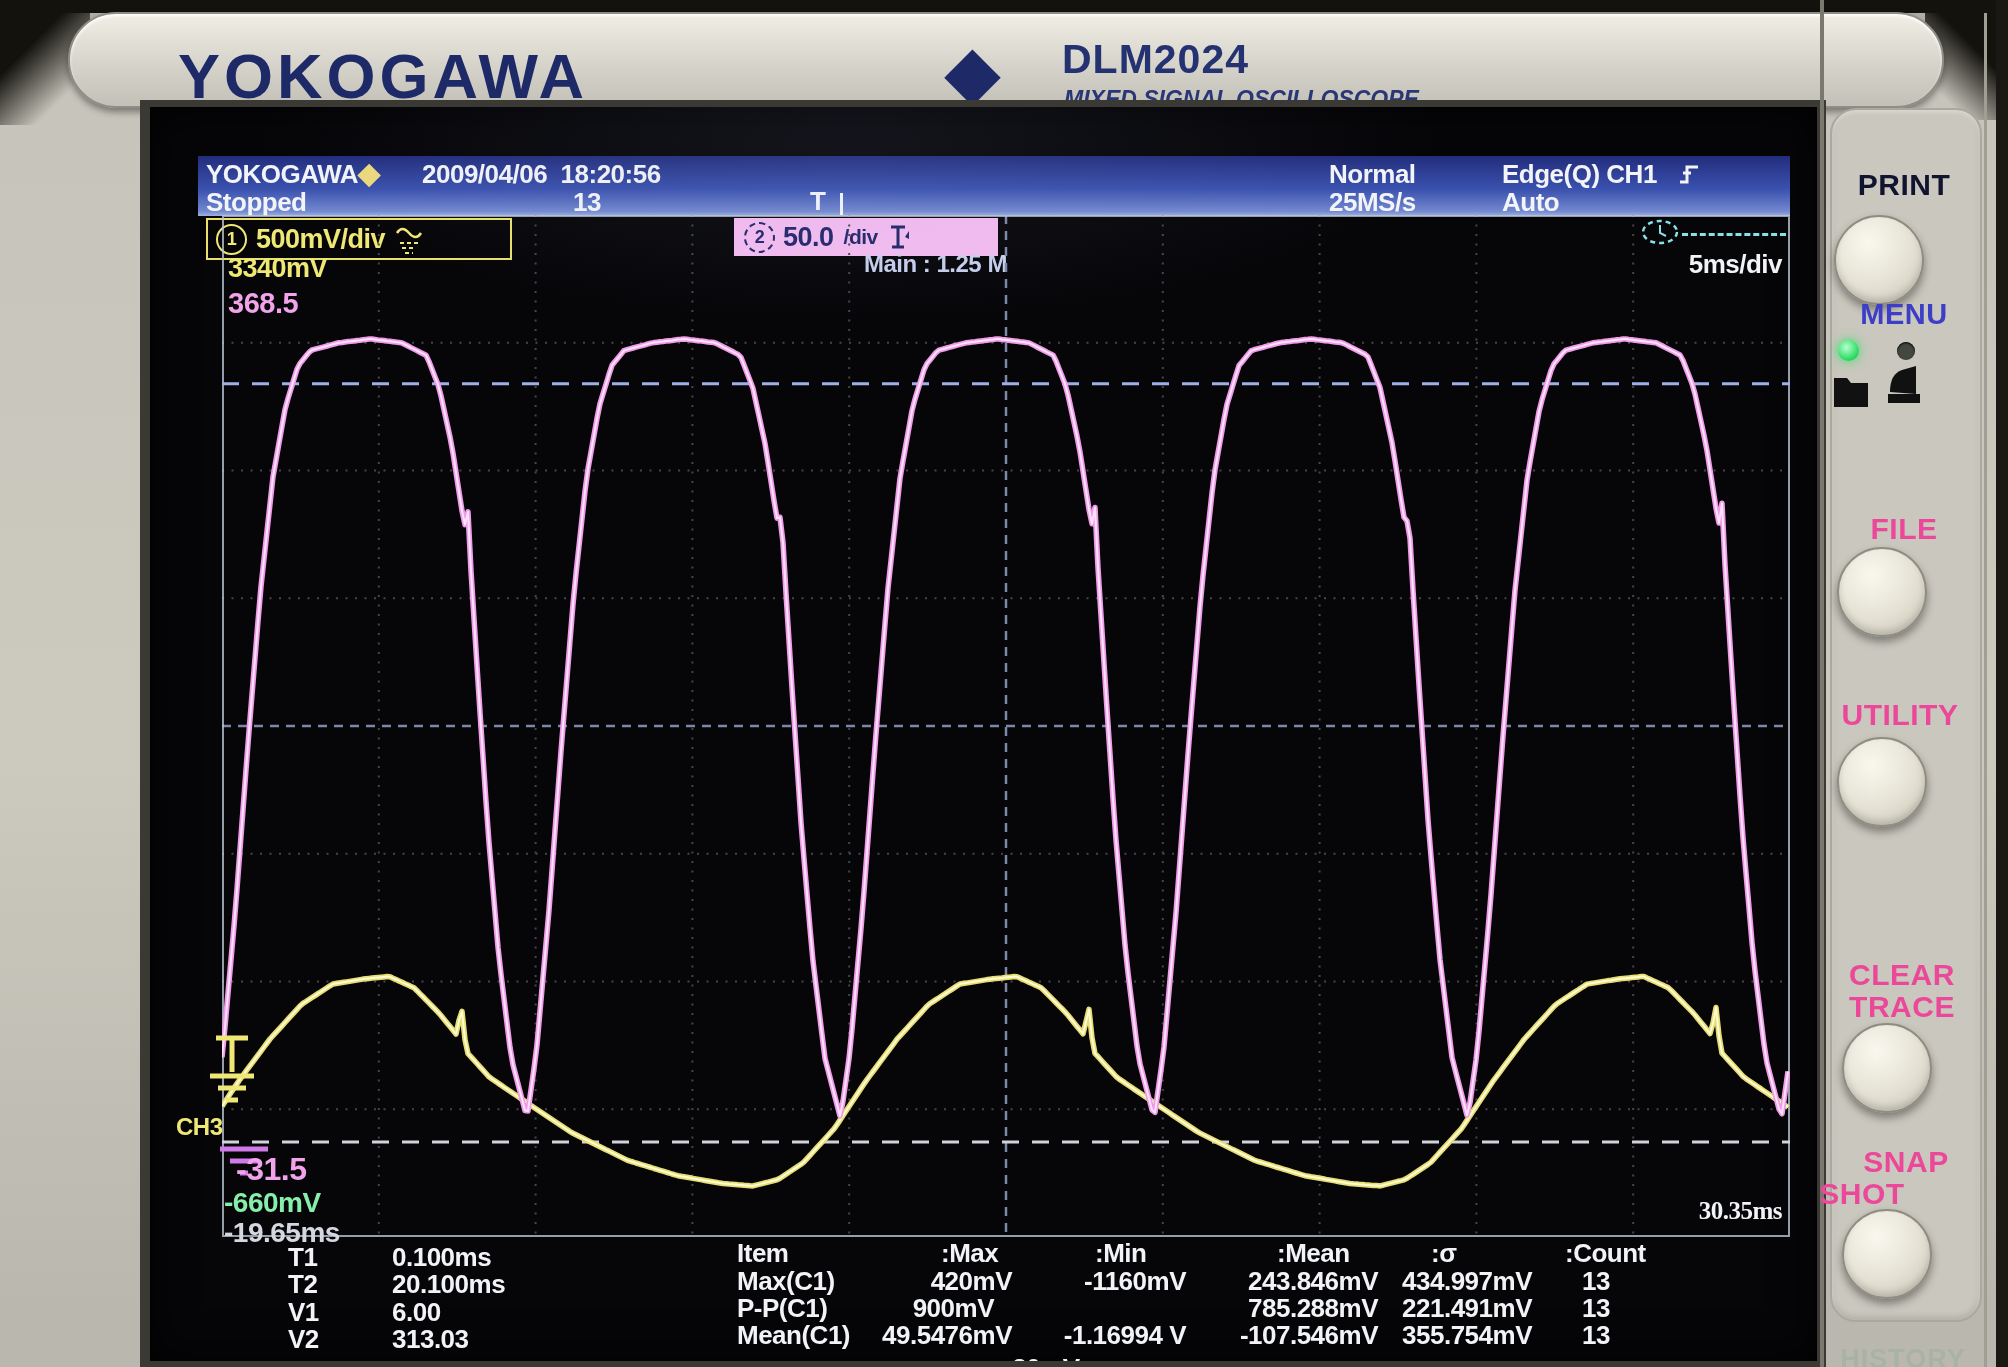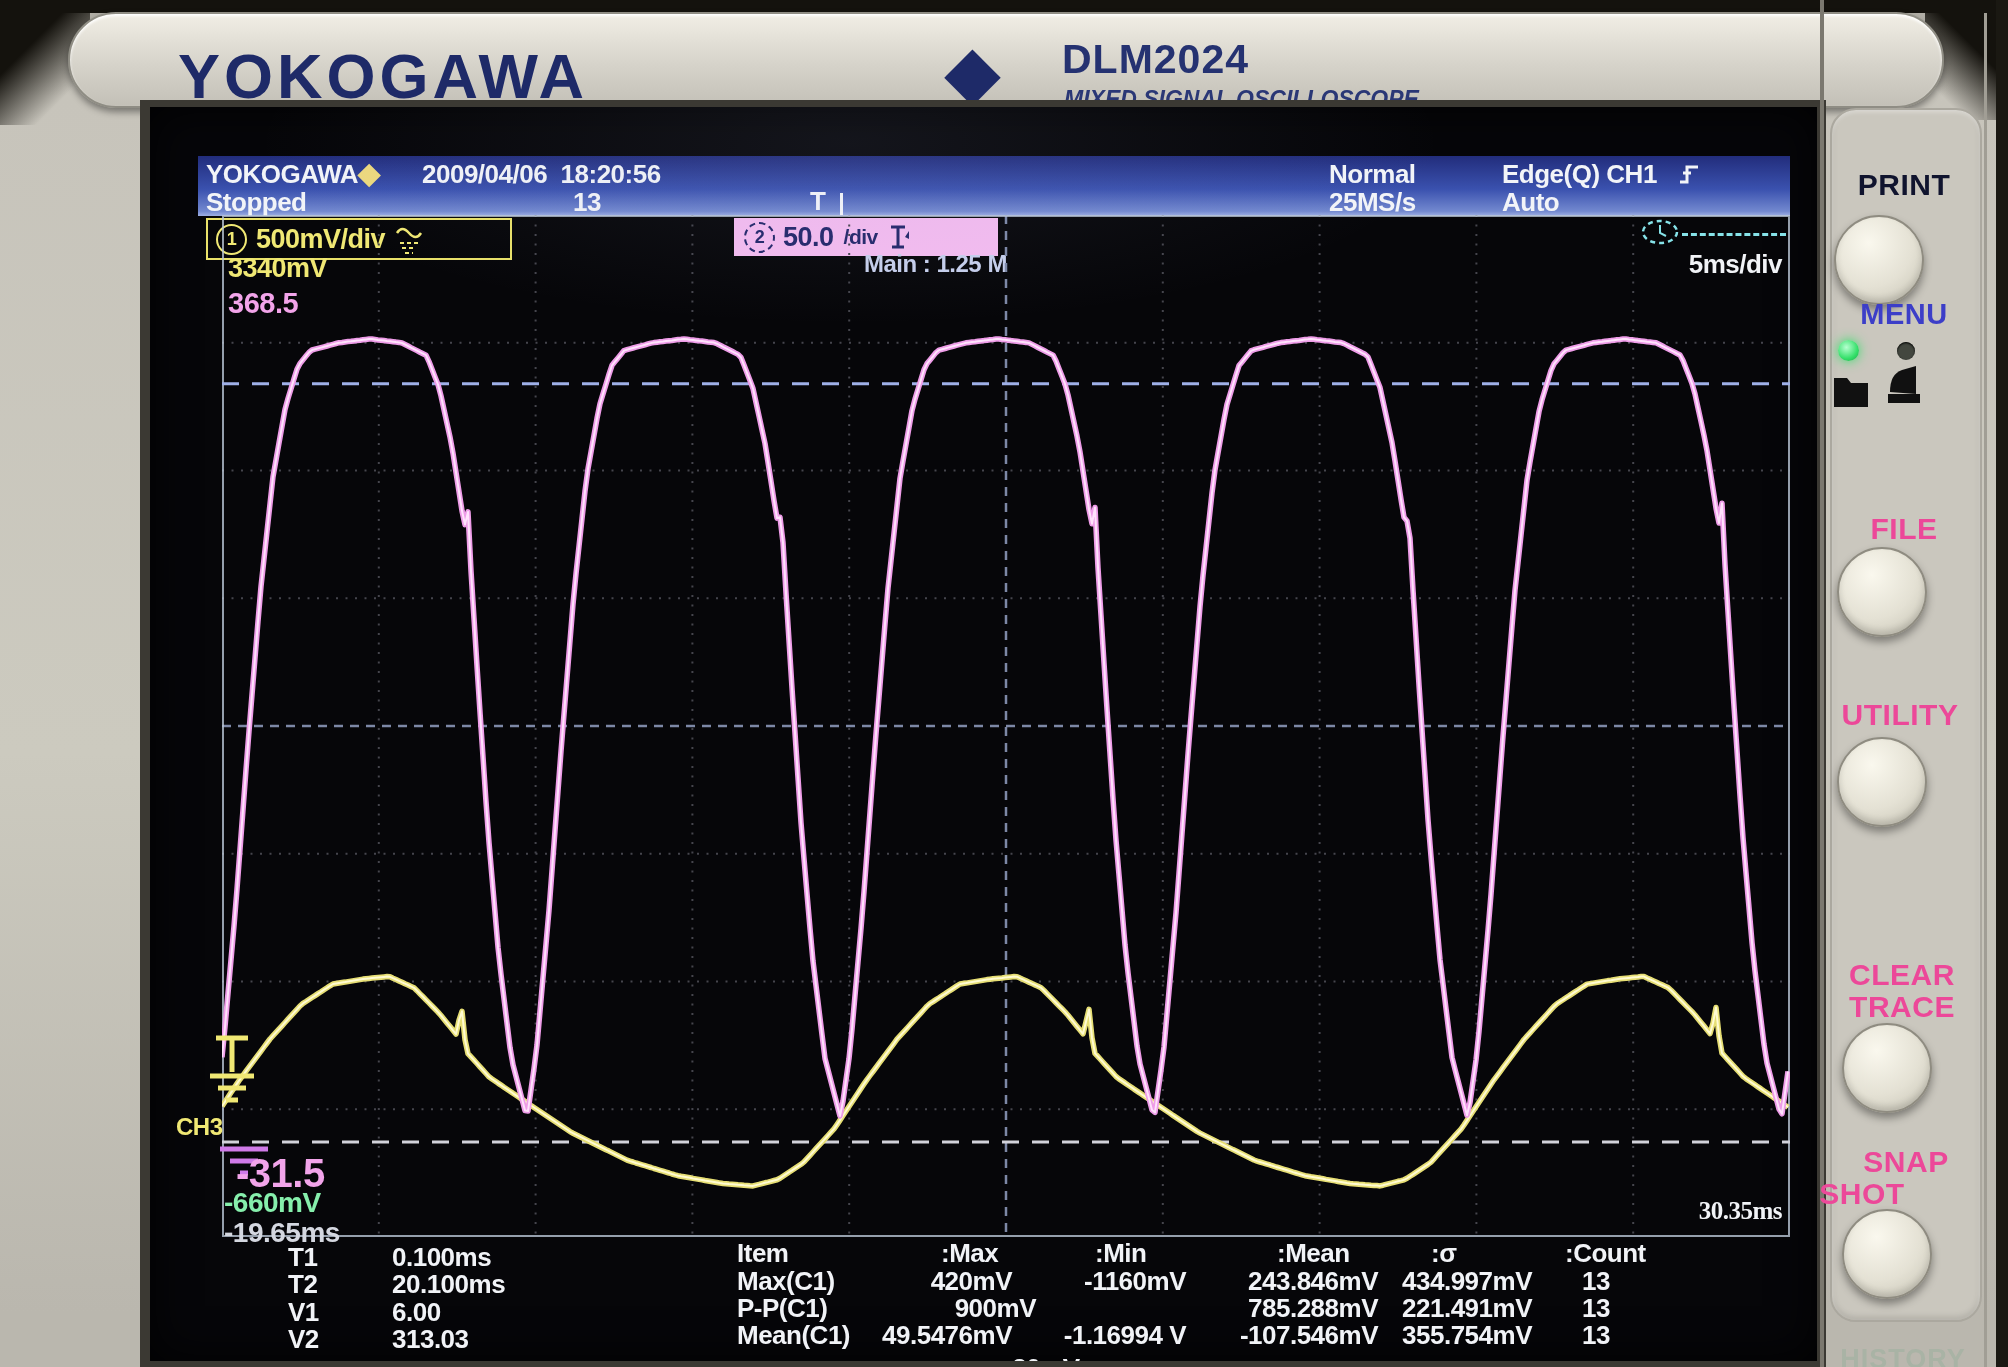--- a/index.html
+++ b/index.html
@@ -154,21 +154,21 @@
       </svg></div>
 
   <svg class="abs" style="left:44px;top:925px;" width="78" height="90">
     <path d="M22 6 h32 M38 6 v34" stroke="#f0e874" stroke-width="5" fill="none"></path>
     <path d="M16 44 h44 M24 56 h28 M32 68 h12" stroke="#f0e874" stroke-width="5" fill="none"></path>
   </svg>
   <span class="abs readout" style="left:26px;top:1006px;font-size:24px;color:#f0e874;">CH3</span>
   <svg class="abs" style="left:64px;top:1036px;" width="64" height="42">
     <path d="M6 6 h48 M16 18 h28 M26 30 h8" stroke="#cf7ae8" stroke-width="5" fill="none"></path>
   </svg>
-  <span class="abs readout" style="left:86px;top:1044px;font-size:40px;color:#f2a4ea;">-31.5</span>
+  <span class="abs readout" style="left:86px;top:1044px;font-size:32px;color:#f2a4ea;">-31.5</span>
   <span class="abs readout" style="left:74px;top:1080px;font-size:28px;color:#86efac;">-660mV</span>
   <span class="abs readout" style="left:74px;top:1110px;font-size:28px;color:#d4d7e0;">-19.65ms</span>
 
   <span class="abs readout" style="left:1452px;top:1090px;width:180px;text-align:right;font-size:25px;color:#f1f3f7;font-family:Liberation Serif, serif;">30.35ms</span>
 
   <div class="abs" id="cursor-block" style="left:0;top:0;">
       <span class="abs meas" style="left: 138px; top: 1135px;">T1</span>
       <span class="abs meas" style="left: 242px; top: 1135px;">0.100ms</span>
       <span class="abs meas" style="left: 138px; top: 1162.4px;">T2</span>
       <span class="abs meas" style="left: 242px; top: 1162.4px;">20.100ms</span>
@@ -184,21 +184,21 @@
       <span class="abs meas" style="left: 1127px; top: 1131px;">:Mean</span>
       <span class="abs meas" style="left: 1281px; top: 1131px;">:σ</span>
       <span class="abs meas" style="left: 1415px; top: 1131px;">:Count</span>
       <span class="abs meas" style="left: 587px; top: 1159px;">Max(C1)</span>
       <span class="abs meas" style="left: 582px; top: 1159px; width: 280px; text-align: right;">420mV</span>
       <span class="abs meas" style="left: 756px; top: 1159px; width: 280px; text-align: right;">-1160mV</span>
       <span class="abs meas" style="left: 948px; top: 1159px; width: 280px; text-align: right;">243.846mV</span>
       <span class="abs meas" style="left: 1102px; top: 1159px; width: 280px; text-align: right;">434.997mV</span>
       <span class="abs meas" style="left: 1415px; top: 1159px; width: 62px; text-align: center;">13</span>
       <span class="abs meas" style="left: 587px; top: 1186px;">P-P(C1)</span>
-      <span class="abs meas" style="left: 606px; top: 1186px; width: 280px; text-align: right;">900mV</span>
+      <span class="abs meas" style="left: 564px; top: 1186px; width: 280px; text-align: right;">900mV</span>
       <span class="abs meas" style="left: 756px; top: 1206px; width: 280px; text-align: center; margin-top: 40px;">20mV</span>
       <span class="abs meas" style="left: 948px; top: 1186px; width: 280px; text-align: right;">785.288mV</span>
       <span class="abs meas" style="left: 1102px; top: 1186px; width: 280px; text-align: right;">221.491mV</span>
       <span class="abs meas" style="left: 1415px; top: 1186px; width: 62px; text-align: center;">13</span>
       <span class="abs meas" style="left: 587px; top: 1213px;">Mean(C1)</span>
       <span class="abs meas" style="left: 582px; top: 1213px; width: 280px; text-align: right;">49.5476mV</span>
       <span class="abs meas" style="left: 756px; top: 1213px; width: 280px; text-align: right;">-1.16994 V</span>
       <span class="abs meas" style="left: 948px; top: 1213px; width: 280px; text-align: right;">-107.546mV</span>
       <span class="abs meas" style="left: 1102px; top: 1213px; width: 280px; text-align: right;">355.754mV</span>
       <span class="abs meas" style="left: 1415px; top: 1213px; width: 62px; text-align: center;">13</span>

